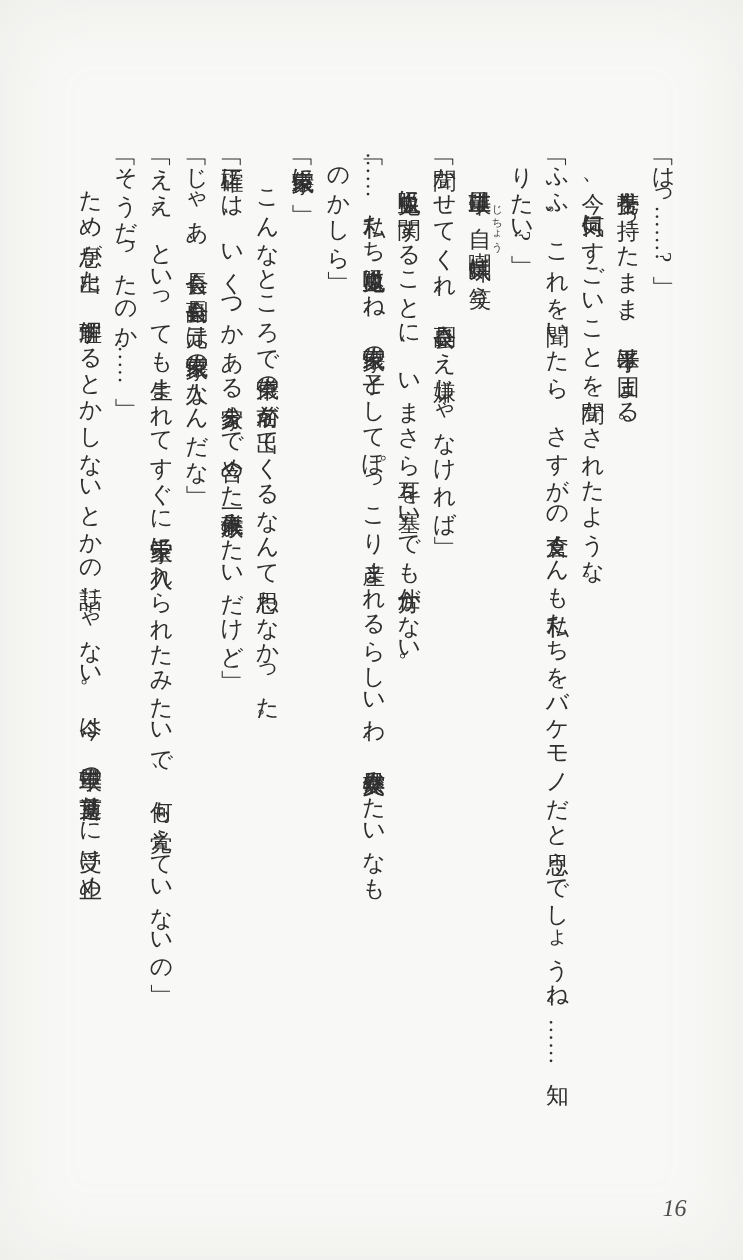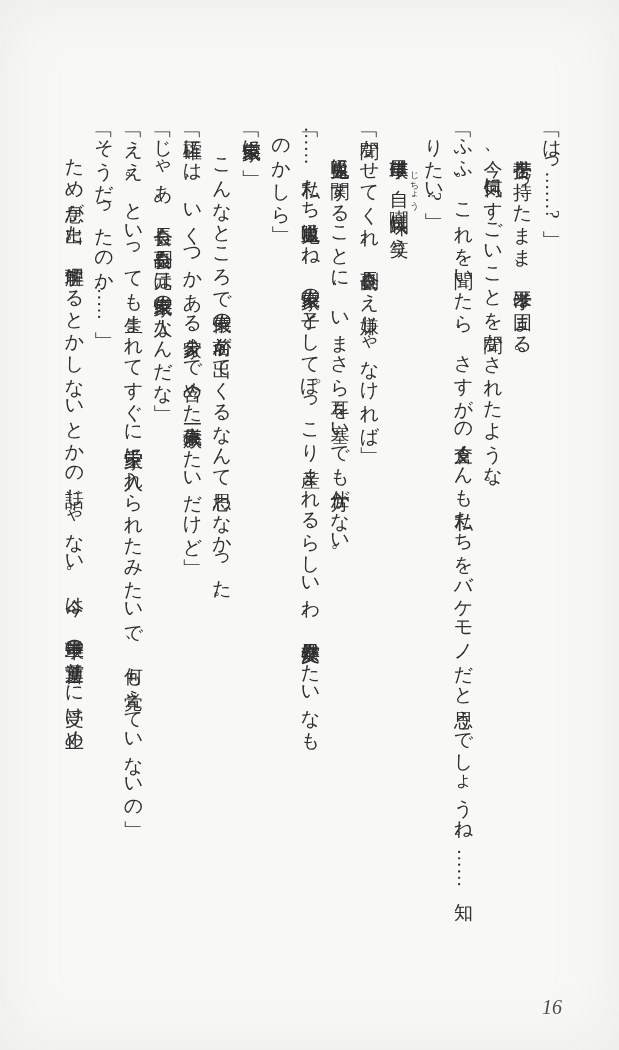--- a/index.html
+++ b/index.html
@@ -42,21 +42,21 @@
   .page-text ruby rt {
     font-size: 9px;
     letter-spacing: 0;
     color: #3a3a3a;
   }
   .page-number {
     position: absolute;
     top: 996px;
     left: 532px;
     width: 40px;
-    text-align: center;
+    text-align: right;
     font-style: italic;
     font-size: 20px;
     color: #4d4d4d;
   }
 </style>
 </head>
 <body>
 
 <div class="page">
   <div class="page-text" id="page-text">

